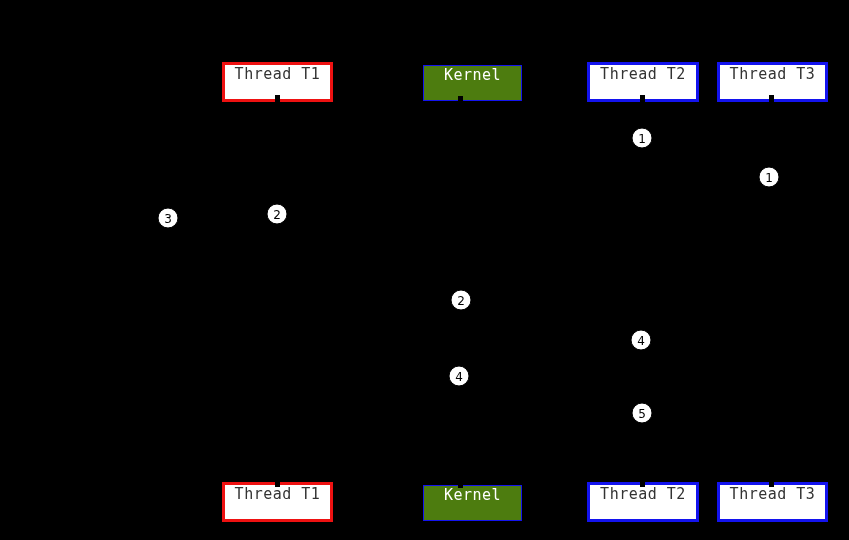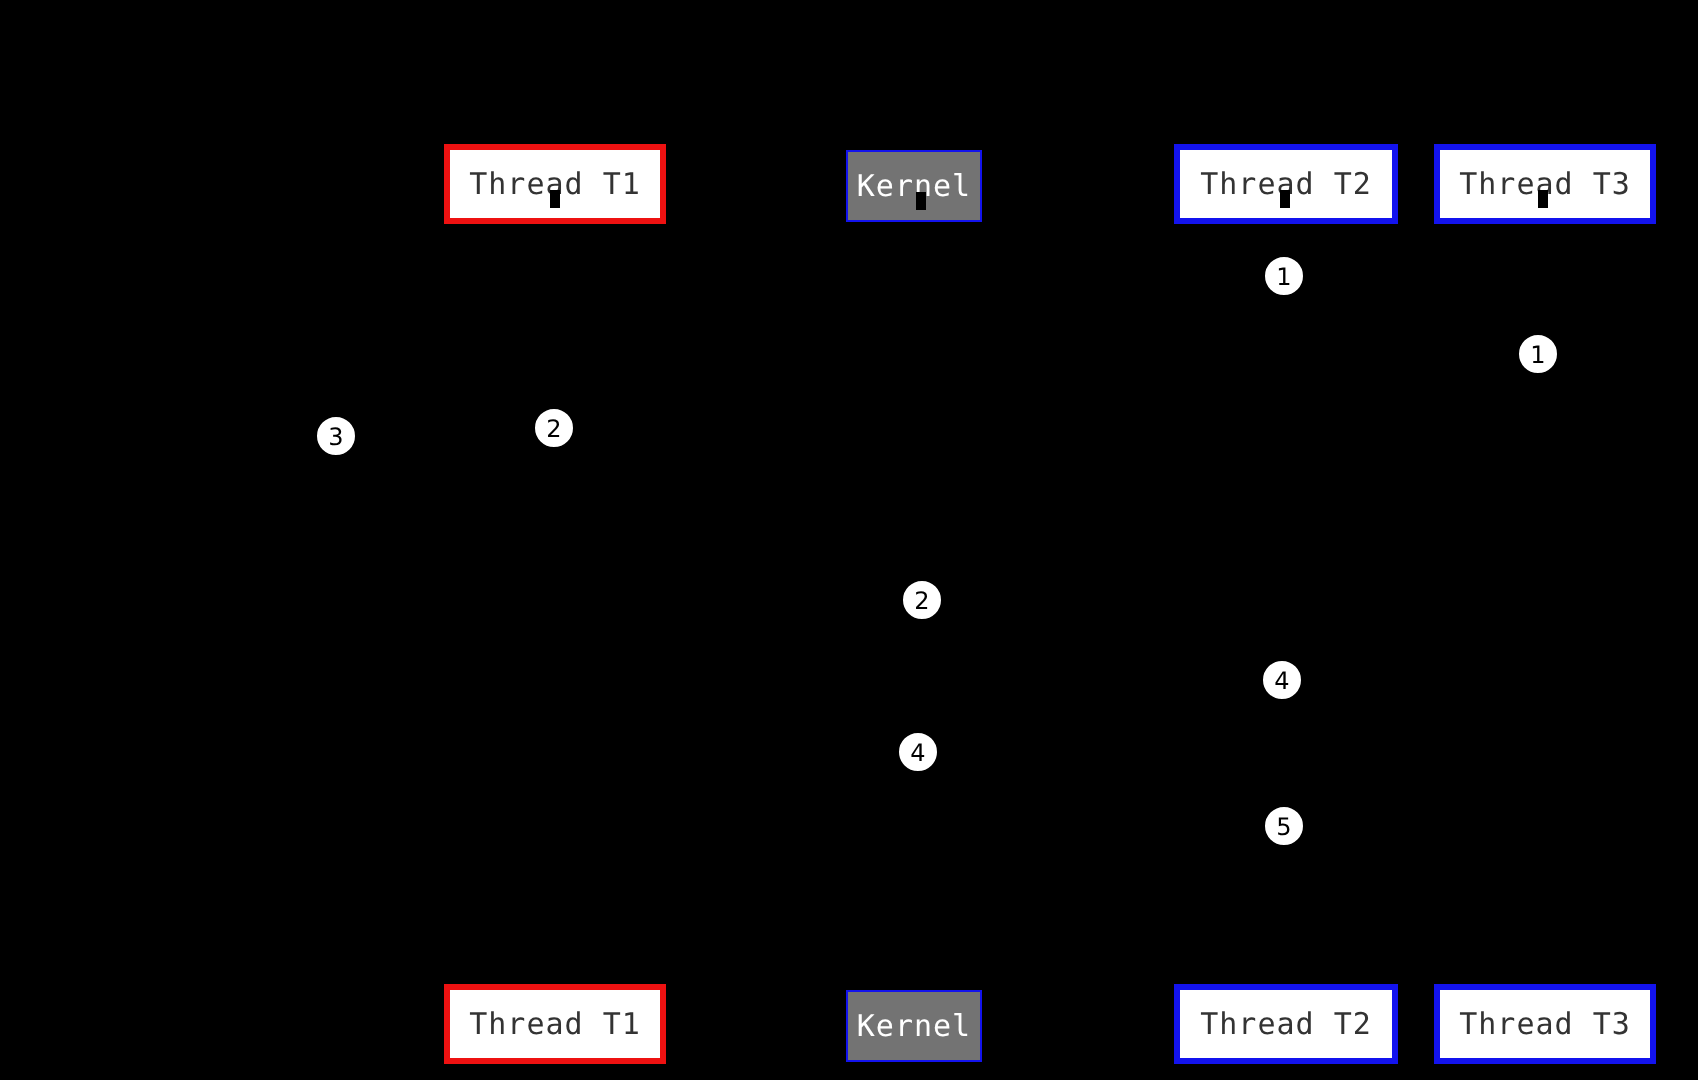--- a/index.html
+++ b/index.html
@@ -2,30 +2,30 @@
 <html><head>
 <meta charset="utf-8">
 <style>
   html,body { margin:0; padding:0; background:#000; }
   #stage {
     position:relative; width:849px; height:540px; background:#000;
     overflow:hidden; font-family:"DejaVu Sans Mono", monospace;
   }
   .pbox {
     position:absolute; box-sizing:border-box;
-    display:flex; align-items:center; justify-content:center;
-    font-size:15px; letter-spacing:0.5px; white-space:nowrap;margin-top:10px;
+    display:flex; align-items:flex-start; justify-content:center;
+    font-size:15px; letter-spacing:0.5px; white-space:nowrap;
   }
   .thread-box {
     width:111px; height:40px; background:#fff;
     border:3px solid #1313ee; color:#333;
   }
   .red-border { border-color:#ee1111; }
   .kernel-box {
-    width:68px; height:36px; background:#737373;
+    width:99px; height:36px; background:#4d7c0f;
     border:1px solid #1313ee; color:#fff;
   }
   #t1-top  { left:222px; top:62px; }
   #k-top   { left:423px; top:65px; }
   #t2-top  { left:587px; top:62px; width:112px; }
   #t3-top  { left:717px; top:62px; }
   #t1-bot  { left:222px; top:482px; }
   #k-bot   { left:423px; top:485px; }
   #t2-bot  { left:587px; top:482px; width:112px; }
   #t3-bot  { left:717px; top:482px; }

